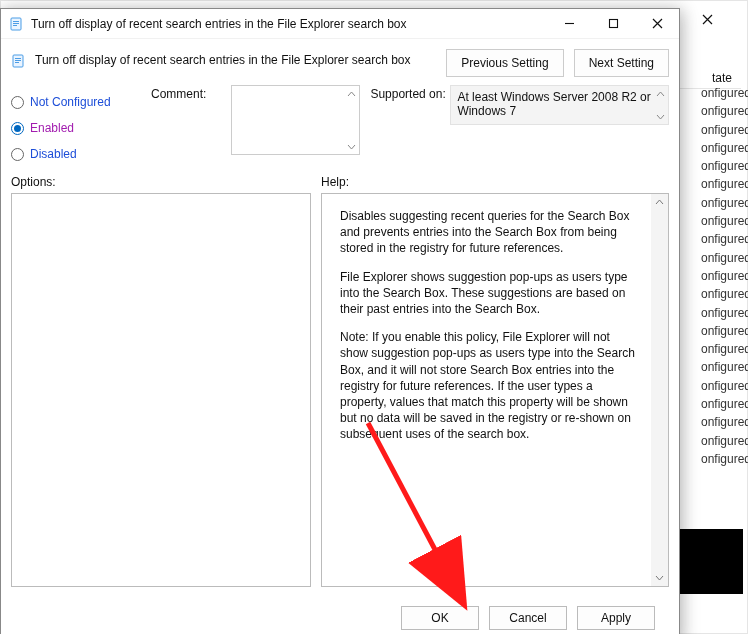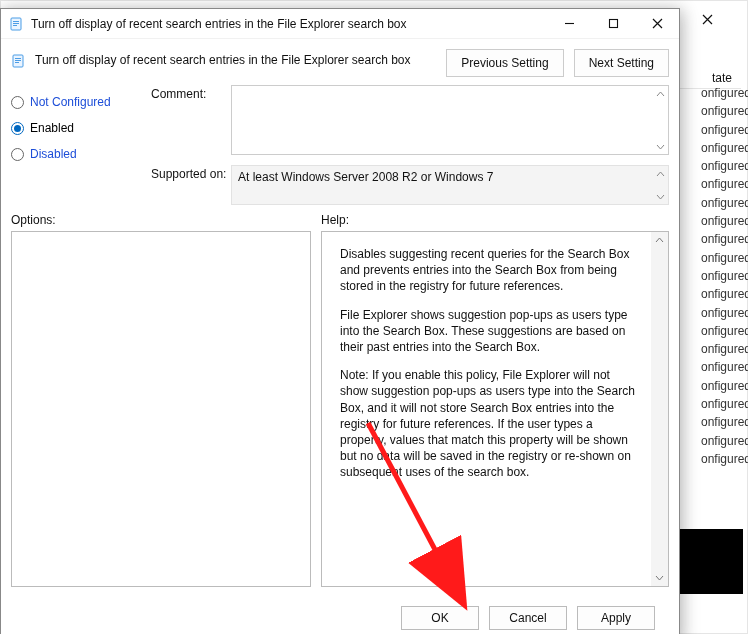--- a/index.html
+++ b/index.html
@@ -28,23 +28,23 @@
   .subheader .label { flex:1; padding-top:4px; color:#111; }
   .sub-buttons { display:flex; gap:10px; }
   .btn { background:#fdfdfd; border:1px solid #ccc; height:28px; padding:0 14px; cursor:default; color:#111; }
 
   .config-row { display:flex; padding:8px 10px 0 10px; }
   .radios { width:140px; padding-top:4px; }
   .radio-row { display:flex; align-items:center; height:26px; color:#1d4ed8; }
   .radio-row .circle { width:13px; height:13px; border:1px solid #666; border-radius:50%; margin-right:6px; position:relative; }
   .radio-row.selected .circle { border-color:#0067c0; }
   .radio-row.selected .circle::after { content:""; position:absolute; top:2px; left:2px; width:7px; height:7px; background:#0067c0; border-radius:50%; }
-  .radio-row.selected { color:#000000; }
-
-  .right-fields { flex:1; display:flex; flex-direction:column; gap:10px; }
+  .radio-row.selected { color:#a21caf; }
+
+  .right-fields { flex:1; display:flex; flex-direction:row; gap:10px; }
   .field-row { display:flex; align-items:flex-start; }
   .field-label { width:80px; padding-top:2px; color:#111; }
   .field-box { flex:1; position:relative; }
   .comment-box { height:70px; background:#fff; border:1px solid #ccc; padding:4px; overflow:auto; resize:none; display:block; width:100%; font-family:inherit; font-size:inherit; }
   .supported-box { height:40px; background:#f4f4f4; border:1px solid #e2e2e2; padding:4px 6px; color:#111; display:flex; align-items:flex-start; }
   .tiny-arrows { position:absolute; right:1px; top:1px; bottom:1px; width:16px; display:flex; flex-direction:column; justify-content:space-between; }
   .tiny-arrow { width:16px; height:16px; display:flex; align-items:center; justify-content:center; color:#888; }
 
   .labels-row { display:flex; padding:8px 10px 4px 10px; }
   .labels-row .l1 { width:310px; color:#111; }

